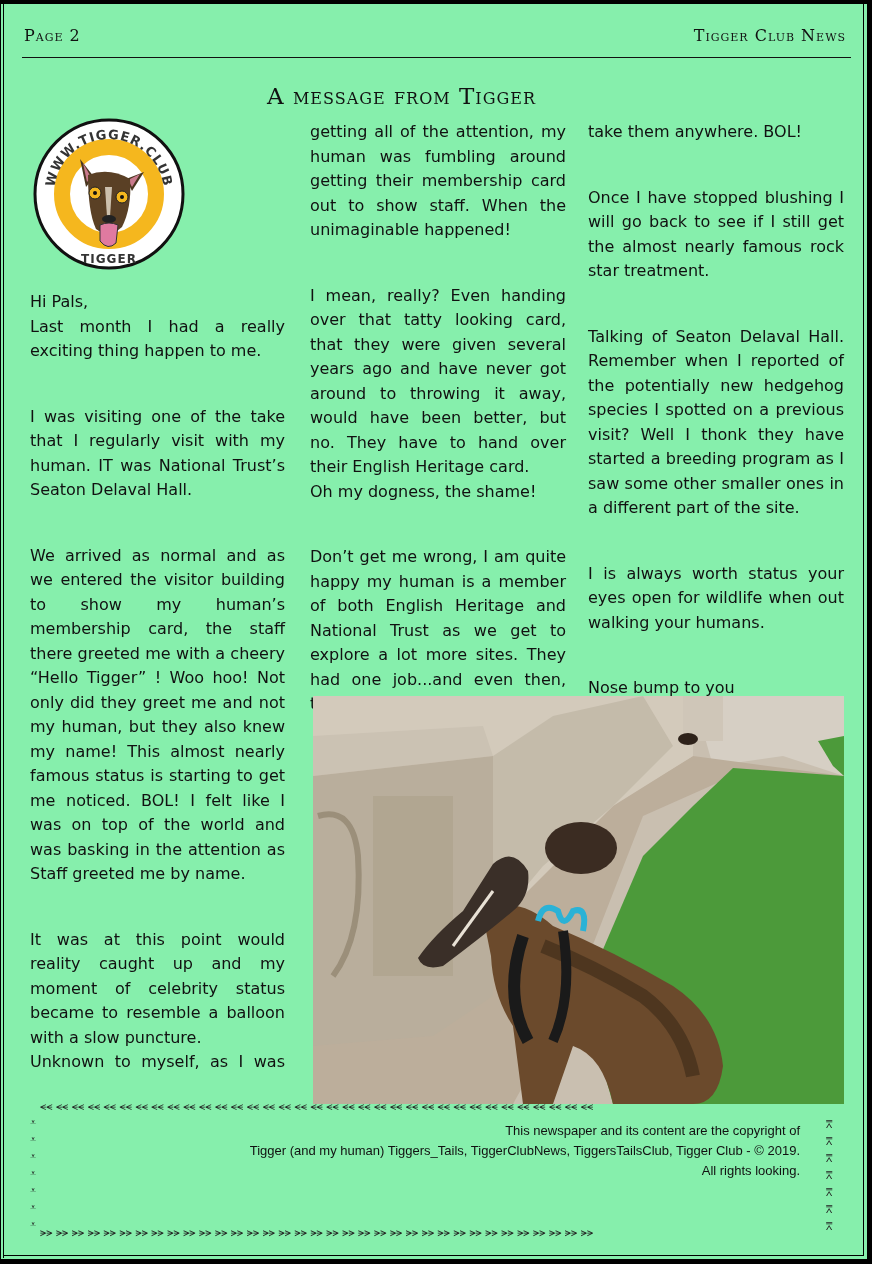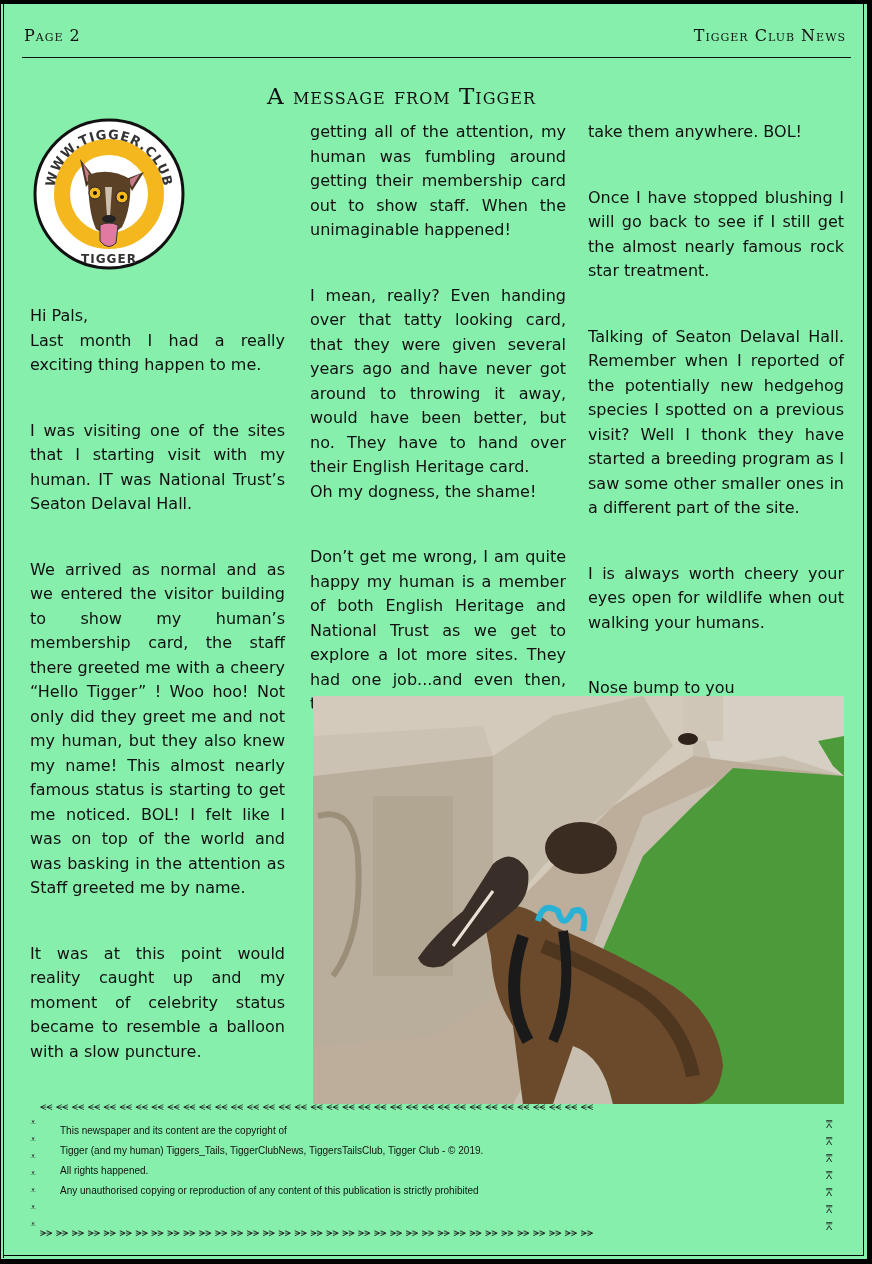--- a/index.html
+++ b/index.html
@@ -29,21 +29,21 @@
     letter-spacing: 1px; color: #111; font-weight: normal;
   }
 
   .col {
     position: absolute; font-family: "DejaVu Sans", sans-serif; font-size: 16px;
     line-height: 24.5px; color: #111; text-align: justify;
   }
   .col p { margin: 0; }
   .col p.gap { margin-top: 41px; }
   .col p.last-left { text-align-last: left; }
-  .c1 { left: 30px; top: 304px; width: 255px; }
+  .c1 { left: 30px; top: 290px; width: 255px; }
   .c2 { left: 310px; top: 120px; width: 256px; }
   .c3 { left: 588px; top: 120px; width: 256px; }
 
   .logo {
     position: absolute; left: 32px; top: 117px; width: 154px; height: 154px;
   }
 
   .photo {
     position: absolute; left: 313px; top: 696px; width: 531px; height: 408px; overflow: hidden;
     background: #bdb5a6;
@@ -56,22 +56,22 @@
   .prints-top { left: 40px; top: 1100px; width: 780px; height: 16px; }
   .prints-bottom { left: 40px; top: 1226px; width: 780px; height: 16px; }
   .prints-left, .prints-right {
     position: absolute; font-family: "DejaVu Sans", sans-serif; font-size: 11px; color: #222;
     width: 14px; line-height: 17px; text-align: center;
   }
   .prints-left { left: 26px; top: 1114px; height: 120px; }
   .prints-right { left: 822px; top: 1116px; height: 120px; }
 
   .footer-text {
-    position: absolute; left: 60px; top: 1121px; width: 740px; text-align: left;
-    font-family: "Liberation Sans", sans-serif; font-size: 10px; line-height: 20px;
+    position: absolute; left: 60px; top: 1121px; width: 740px; text-align: right;
+    font-family: "Liberation Sans", sans-serif; font-size: 13px; line-height: 20px;
     color: #111; font-weight: normal;
   }
   .footer-text div { margin: 0; }
 </style>
 </head>
 <body>
 
 <div class="page">
   <div class="frame-top"></div>
   <div class="frame-left"></div>
@@ -114,37 +114,38 @@
       <circle cx="90" cy="80" r="2" fill="#111"></circle>
 
       <ellipse cx="77" cy="102" rx="7" ry="4" fill="#222"></ellipse>
       <path d="M68 108 Q77 104 86 108 L84 126 Q76 134 68 124 Z" fill="#e07aa0" stroke="#333" stroke-width="1"></path>
     </svg>
   </div>
 
   <div class="col c1">
     <p class="last-left">Hi Pals,</p>
     <p class="last-left">Last month I had a really exciting thing happen to me.</p>
-    <p class="gap last-left">I was visiting one of the sites that I starting  visit with my human. IT was National Trust’s Seaton Delaval Hall.</p>
+    <p class="gap last-left">I was visiting one of the take that I regularly  visit with my human. IT was National Trust’s Seaton Delaval Hall.</p>
     <p class="gap last-left">We arrived as normal and as we entered the visitor building to show my human’s membership card, the staff there greeted me with a cheery “Hello Tigger” ! Woo hoo! Not only did they greet me and not my human, but they also knew my name! This almost nearly famous status is starting to get me noticed. BOL! I felt like I was on top of the world and was basking in the attention as Staff greeted me by name.</p>
     <p class="gap last-left">It was at this point would reality caught up and my moment of celebrity status became to resemble a balloon with a slow puncture.</p>
+    <p style="text-align-last: justify;">Unknown to myself, as I was</p>
   </div>
 
   <div class="col c2">
     <p class="last-left">getting all of the attention, my human was fumbling around getting their membership card out to show staff. When the unimaginable happened!</p>
     <p class="gap last-left">I mean, really? Even handing over that tatty looking card, that they were given several years ago and have never got around to throwing it away, would have been better, but no. They have to hand over their English Heritage card.</p>
     <p class="last-left">Oh my dogness, the shame!</p>
     <p class="gap" style="text-align-last: justify;">Don’t get me wrong, I am quite happy my human is a member of both English Heritage and National Trust as we get to explore a lot more sites. They had one job...and even then, they got wrong. I cannot</p>
   </div>
 
   <div class="col c3">
     <p class="last-left">take them anywhere. BOL!</p>
     <p class="gap last-left">Once I have stopped blushing I will go back to see if I still get the almost nearly famous rock star treatment.</p>
     <p class="gap last-left">Talking of Seaton Delaval Hall. Remember when I reported of the potentially new hedgehog species I spotted on a previous visit? Well I thonk they have started a breeding program as I saw some other smaller ones in a different part of the site.</p>
-    <p class="gap last-left">I is always worth cheery your eyes open for wildlife when out walking your humans.</p>
+    <p class="gap last-left">I is always worth status your eyes open for wildlife when out walking your humans.</p>
     <p class="gap last-left">Nose bump to you</p>
     <p class="last-left">Tigger</p>
   </div>
 
   <div class="photo">
     <svg width="531" height="408" viewBox="0 0 531 408">
 
       <rect x="0" y="0" width="531" height="408" fill="#c9bfb0"></rect>
       <polygon points="380,0 531,0 531,80 470,60 400,70" fill="#d6cfc4"></polygon>
 
@@ -177,16 +178,15 @@
   </div>
 
   <div class="prints-top">⪪⪪ ⪪⪪ ⪪⪪ ⪪⪪ ⪪⪪ ⪪⪪ ⪪⪪ ⪪⪪ ⪪⪪ ⪪⪪ ⪪⪪ ⪪⪪ ⪪⪪ ⪪⪪ ⪪⪪ ⪪⪪ ⪪⪪ ⪪⪪ ⪪⪪ ⪪⪪ ⪪⪪ ⪪⪪ ⪪⪪ ⪪⪪ ⪪⪪ ⪪⪪ ⪪⪪ ⪪⪪ ⪪⪪ ⪪⪪ ⪪⪪ ⪪⪪ ⪪⪪ ⪪⪪ ⪪⪪</div>
   <div class="prints-left">⩡<br>⩡<br>⩡<br>⩡<br>⩡<br>⩡<br>⩡</div>
   <div class="prints-right">⩞<br>⩞<br>⩞<br>⩞<br>⩞<br>⩞<br>⩞</div>
   <div class="prints-bottom">⪫⪫ ⪫⪫ ⪫⪫ ⪫⪫ ⪫⪫ ⪫⪫ ⪫⪫ ⪫⪫ ⪫⪫ ⪫⪫ ⪫⪫ ⪫⪫ ⪫⪫ ⪫⪫ ⪫⪫ ⪫⪫ ⪫⪫ ⪫⪫ ⪫⪫ ⪫⪫ ⪫⪫ ⪫⪫ ⪫⪫ ⪫⪫ ⪫⪫ ⪫⪫ ⪫⪫ ⪫⪫ ⪫⪫ ⪫⪫ ⪫⪫ ⪫⪫ ⪫⪫ ⪫⪫ ⪫⪫</div>
 
   <div class="footer-text">
     <div>This newspaper and its content are the copyright of</div>
     <div>Tigger (and my human)  Tiggers_Tails, TiggerClubNews, TiggersTailsClub, Tigger Club  - © 2019.</div>
-    <div>All rights happened.</div>
-    <div>Any unauthorised copying or reproduction of any content of this publication is strictly prohibited</div>
+    <div>All rights looking.</div>
   </div>
 </div>
 
 </body></html>

